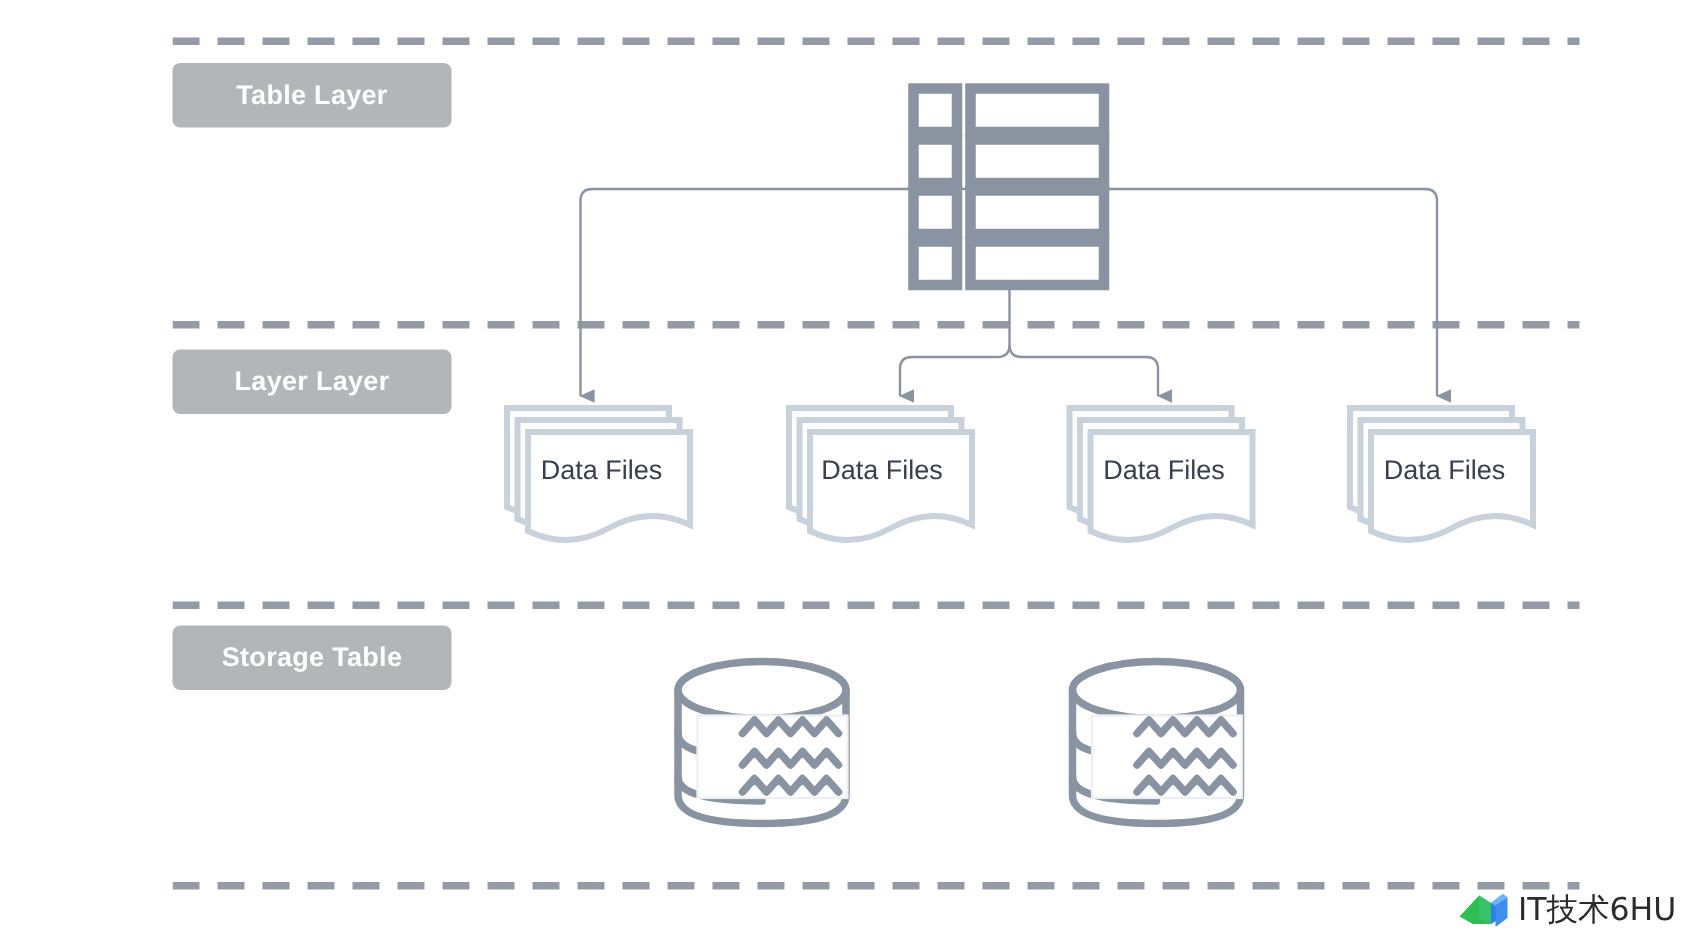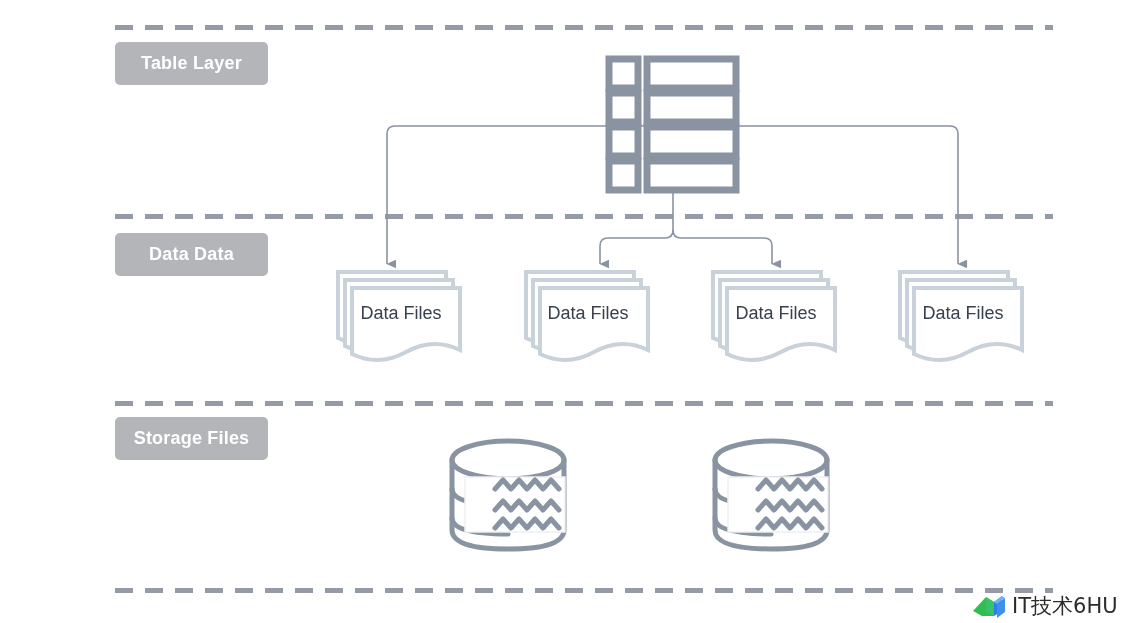--- a/index.html
+++ b/index.html
@@ -22,21 +22,21 @@
     left: 115px;
     width: 938px;
     height: 5px;
     background-image: linear-gradient(to right, #949BA7 0px, #949BA7 18px, rgba(0,0,0,0) 18px, rgba(0,0,0,0) 30px);
     background-size: 30px 5px;
     background-repeat: repeat-x;
   }
   .layer-label {
     position: absolute;
     left: 115px;
-    width: 153px;
+    width: 186px;
     height: 43px;
     background: #B3B5B8;
     border-radius: 5px;
     color: #ffffff;
     font-size: 18px;
     font-weight: bold;
     display: flex;
     align-items: center;
     justify-content: center;
     letter-spacing: 0.2px;
@@ -80,24 +80,24 @@
 
   <div class="divider" style="top:25px;"></div>
   <div class="divider" style="top:214px;"></div>
   <div class="divider" style="top:401px;"></div>
   <div class="divider" style="top:588px;"></div>
 
   <div class="layer-label" style="top:42px;">
     <span>Table Layer</span>
   </div>
   <div class="layer-label" style="top:233px;">
-    <span>Data Data</span>
+    <span>Layer Layer</span>
   </div>
   <div class="layer-label" style="top:417px;">
-    <span>Storage Files</span>
+    <span>Storage Table</span>
   </div>
 
   <svg class="svg-layer" viewBox="0 0 1133 623" xmlns="http://www.w3.org/2000/svg">
 
     <defs>
       <marker id="arrowhead" markerWidth="9" markerHeight="10" refX="4.5" refY="9.4" orient="auto" markerUnits="userSpaceOnUse">
         <path d="M0,0 L9,0 L4.5,10 Z" fill="#8A93A1"></path>
       </marker>
     </defs>
 

